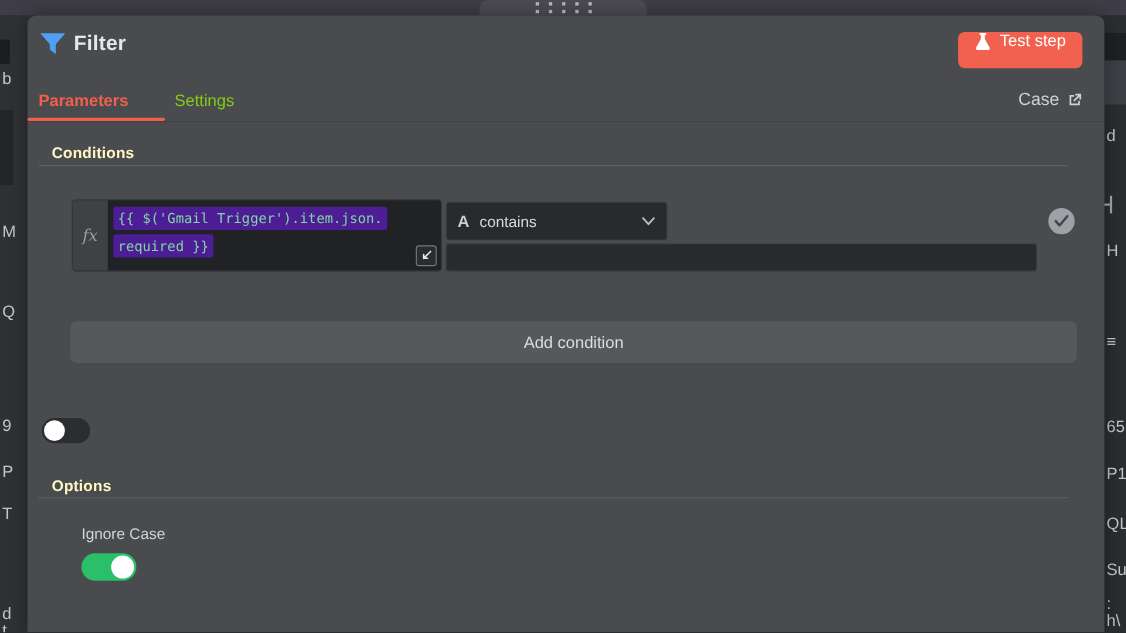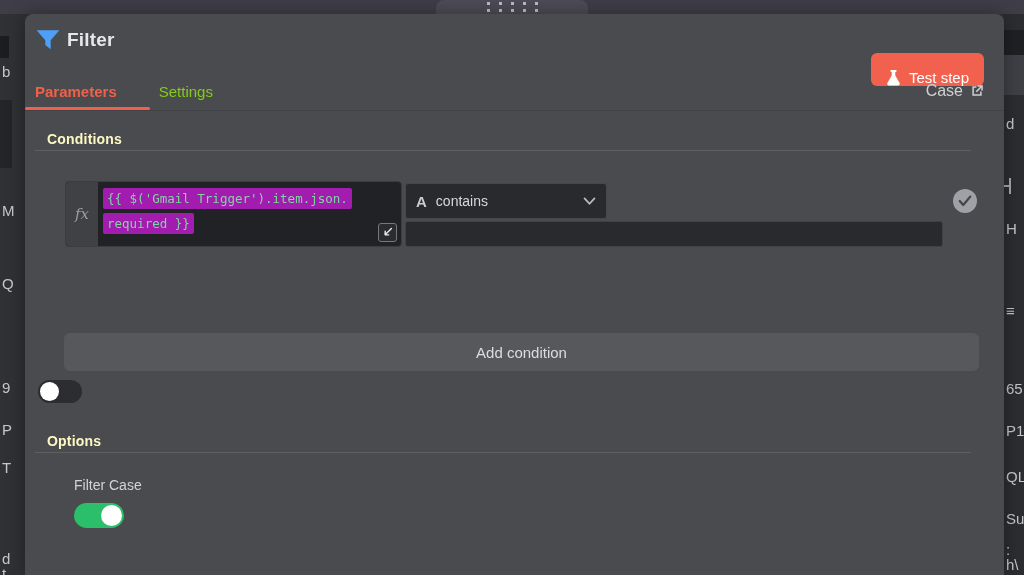--- a/index.html
+++ b/index.html
@@ -28,21 +28,21 @@
   
   .modal { position:absolute; left:25px; top:14px; width:979px; height:561px;
            background:#4a4b4e; border-radius:8px 8px 0 0; box-shadow:0 0 18px rgba(0,0,0,.35); }
 
   .funnel { position:absolute; left:10px; top:13px; width:26px; height:26px; }
   .title { position:absolute; left:42px; top:15px; font-size:19px; font-weight:bold; color:#e6e7e9; letter-spacing:.2px; }
 
   .test-btn { position:absolute; right:20px; top:15px; height:33px; padding:0 15px;
               background:#f2614e; border:none; border-radius:6px; color:#ffffff;
               font-size:15px; font-family:"Liberation Sans", sans-serif;
-              display:flex; align-items:flex-end; gap:8px; cursor:pointer;margin-top:24px; }
+              display:flex; align-items:flex-start; gap:8px; cursor:pointer; }
 
   .tabs { position:absolute; left:10px; top:69px; display:flex; gap:42px; }
   .tab { font-size:15px; font-weight:bold; cursor:pointer; padding-bottom:6px; }
   .tab.active { color:#f0604a; }
   .tab.inactive { color:#84cc16; font-weight:normal; }
   .tab-underline { position:absolute; left:0; top:93px; width:125px; height:3px; background:#f0604a; border-radius:2px; }
   .header-divider { position:absolute; left:0; top:96px; width:979px; height:1px; background:#414246; }
 
   .docs { position:absolute; right:20px; top:68px; display:flex; align-items:center; gap:7px;
           color:#cfd0d3; font-size:16px; cursor:pointer; }
@@ -50,38 +50,38 @@
   .section-label { position:absolute; left:22px; color:#fef9c3; font-size:14px; font-weight:bold; letter-spacing:.2px; }
   .section-divider { position:absolute; left:10px; width:936px; height:1px; background:#5e5f63; }
 
   
   .expr { position:absolute; left:40px; top:167px; width:337px; height:66px;
           background:#202226; border:1px solid #3a3c40; border-radius:4px; display:flex; }
   .fx-gutter { width:32px; height:100%; background:#404144; border-radius:3px 0 0 3px;
                display:flex; align-items:center; justify-content:center;
                color:#9a9da1; font-family:"DejaVu Serif", serif; font-style:italic; font-size:15px; }
   .code { padding:4px 0 0 5px; font-family:"DejaVu Sans Mono", monospace; font-size:12.5px; line-height:25px; }
-  .code .hl { background:#a21caf; color:#82d4a2; padding:3px 4px; border-radius:2px; white-space:pre; }
+  .code .hl { background:#4c1d95; color:#82d4a2; padding:3px 4px; border-radius:2px; white-space:pre; }
   .expand-btn { position:absolute; right:4px; bottom:4px; width:19px; height:19px;
                 background:#2a2c30; border:1px solid #75777c; border-radius:3px;
                 display:flex; align-items:center; justify-content:center; cursor:pointer; }
 
   .field { position:absolute; background:#282a2e; border:1px solid #45474c; border-radius:3px;
            display:flex; align-items:center; color:#d8d9db; font-size:14px; }
   .op-field { left:380px; top:169px; width:202px; height:36px; padding:0 10px; gap:9px; cursor:pointer; }
   .op-letter { font-weight:bold; font-size:15px; color:#cbccd0; }
   .op-chevron { margin-left:auto; }
   .val-field { left:584px; top:169px; width:334px; height:36px; padding:0 12px; }
   .row2 { left:380px; top:207px; width:538px; height:26px; border-color:#3f4145; }
   .check-circle { position:absolute; left:928px; top:175px; width:24px; height:24px;
                   border-radius:50%; background:#9fa1a6; display:flex; align-items:center; justify-content:center; }
 
   .add-btn { position:absolute; left:39px; top:278px; width:915px; height:38px;
              background:#57585c; border:none; border-radius:6px; color:#dcddde;
-             font-size:15px; font-family:"Liberation Sans", sans-serif; cursor:pointer;margin-top:41px; }
+             font-size:15px; font-family:"Liberation Sans", sans-serif; cursor:pointer; }
 
   .param-label { position:absolute; color:#d2d3d5; font-size:14px; }
 
   .toggle { position:absolute; border-radius:999px; background:#2b2d31; cursor:pointer; }
   .toggle .knob { position:absolute; top:2px; left:2px; border-radius:50%; background:#ffffff; }
   .toggle.on { background:#2abf68; }
   .toggle.on .knob { left:auto; right:2px; }
   .toggle-convert { left:13px; top:366px; width:44px; height:23px; }
   .toggle-convert .knob { width:19px; height:19px; }
   .toggle-ignore { left:49px; top:489px; width:50px; height:25px; }
@@ -202,19 +202,19 @@
 
     <button class="add-btn">Add condition</button>
 
     <div class="toggle toggle-convert">
       <div class="knob"></div>
     </div>
 
     <div class="section-label" style="top:419px">Options</div>
     <div class="section-divider" style="top:438px"></div>
 
-    <div class="param-label" style="left:49px; top:463px">Filter Case</div>
+    <div class="param-label" style="left:49px; top:463px">Ignore Case</div>
     <div class="toggle toggle-ignore on">
       <div class="knob"></div>
     </div>
 
   </div>
 </div>
 
 </body></html>

